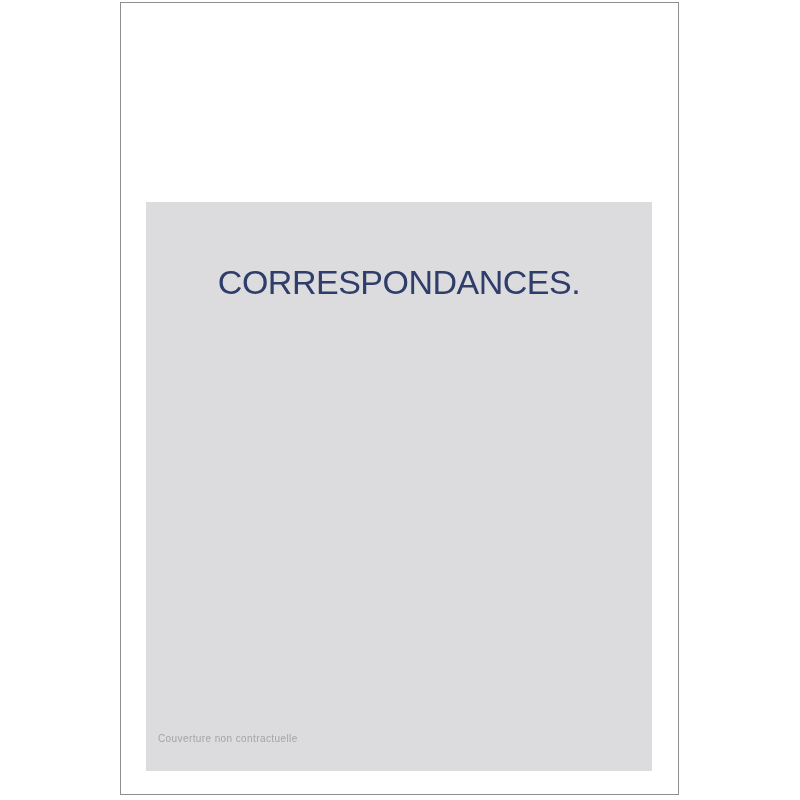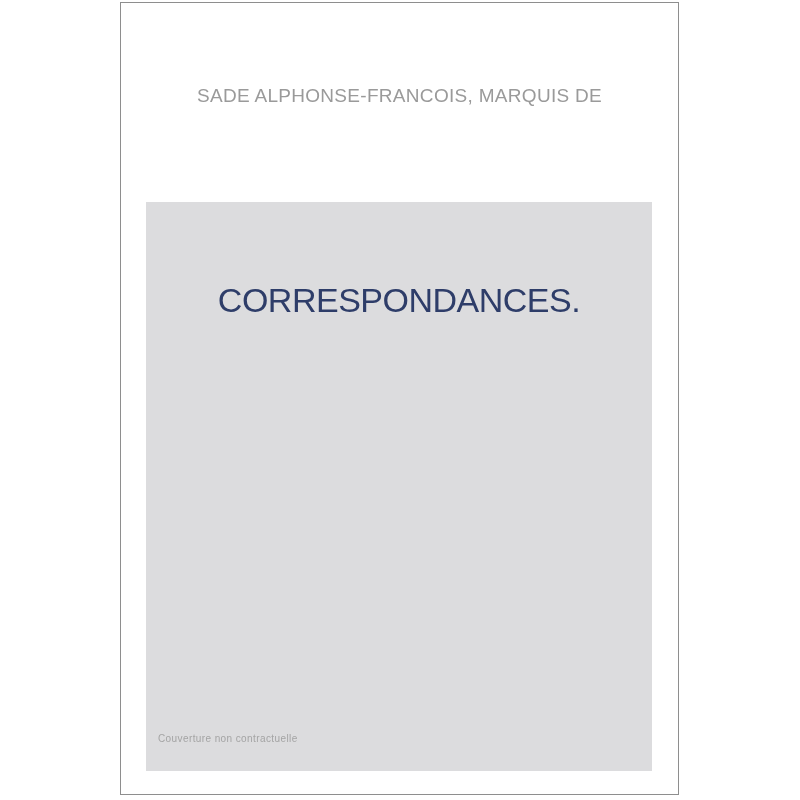--- a/index.html
+++ b/index.html
@@ -38,21 +38,21 @@
   }
   .panel {
     position: absolute;
     left: 25px;
     top: 199px;
     width: 506px;
     height: 569px;
     background: var(--panel-color, #dcdcde);
   }
   .title {
-    padding-top: 80px;
+    padding-top: 62px;
     text-align: center;
     font-size: 34px;
     line-height: 37px;
     letter-spacing: -0.5px;
     color: var(--title-color, #2e3d69);
   }
   .title-line {
     white-space: nowrap;
   }
   .disclaimer {
@@ -64,21 +64,20 @@
     color: var(--disclaimer-color, #a4a4a4);
     white-space: nowrap;
   }
 </style>
 </head>
 <body>
 
 <div class="canvas">
   <div class="page">
 
-    <div class="author">SADE ALPHONSE-FRANCOIS, MARQUIS DE</div>
 
     <div class="panel">
 
       <div class="title">
         <div class="title-line">CORRESPONDANCES.</div>
       </div>
 
       <div class="disclaimer">Couverture non contractuelle</div>
     </div>
 

